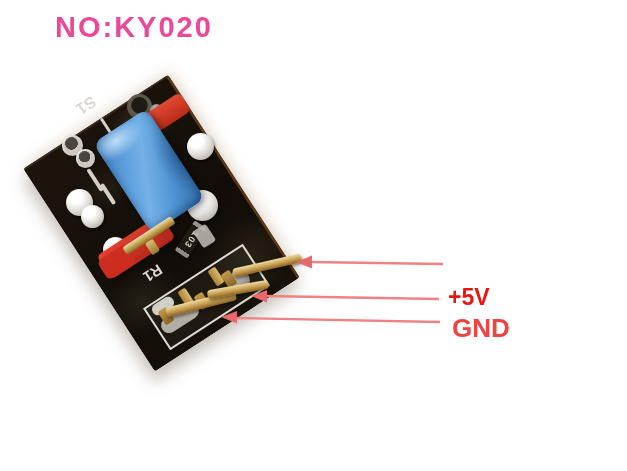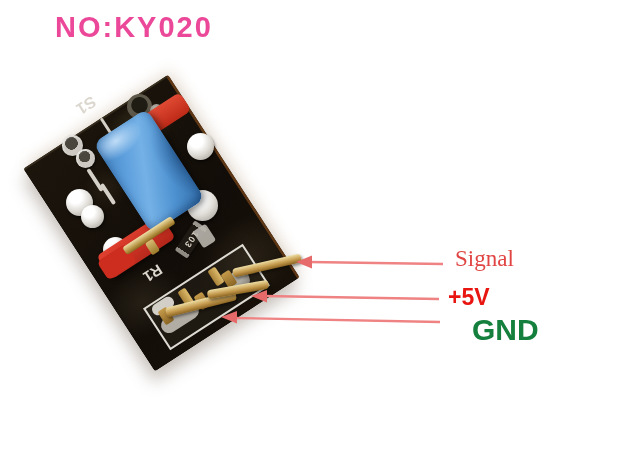--- a/index.html
+++ b/index.html
@@ -101,21 +101,21 @@
   .soldermass{left:159px;top:310px;width:42px;height:16px;border-radius:8px;
     transform:rotate(-33deg);background:rgba(205,200,190,.85);}
   .soldermass2{left:151px;top:300px;width:24px;height:12px;border-radius:6px;
     transform:rotate(-33deg);background:rgba(231,227,219,.9);}
 
   
   .lbl{white-space:nowrap;}
   .lbl-signal{left:455px;top:246px;font-family:"Liberation Serif",serif;
     font-size:23px;color:#e04543;}
   .lbl-5v{left:448px;top:284px;font-size:23px;font-weight:bold;color:#e81511;}
-  .lbl-gnd{left:452px;top:313px;font-size:30px;font-weight:bold;color:#15803d;margin-left:20px;}
+  .lbl-gnd{left:452px;top:313px;font-size:26px;font-weight:bold;color:#ef4444;}
 
   svg.arrows{left:0;top:0;pointer-events:none;}
 </style>
 </head>
 <body>
 
 <div class="stage">
 
   <div class="abs board"></div>
 
@@ -169,19 +169,18 @@
     <g>
       <line x1="439" y1="299" x2="264" y2="296" stroke="#ef8282" stroke-width="2.3"></line>
       <polygon points="251,296 267,290 267,302.5" fill="#e66a6a"></polygon>
     </g>
     <g>
       <line x1="440" y1="322" x2="234" y2="318" stroke="#ef8282" stroke-width="2.3"></line>
       <polygon points="221,317 237,311 237,323.5" fill="#e66a6a"></polygon>
     </g>
   </svg>
 
-  <div class="abs lbl lbl-signal">Signal</div>
   <div class="abs lbl lbl-5v">+5V</div>
   <div class="abs lbl lbl-gnd">GND</div>
 
   <div class="abs title">NO:KY020</div>
 
 </div>
 
 </body></html>

